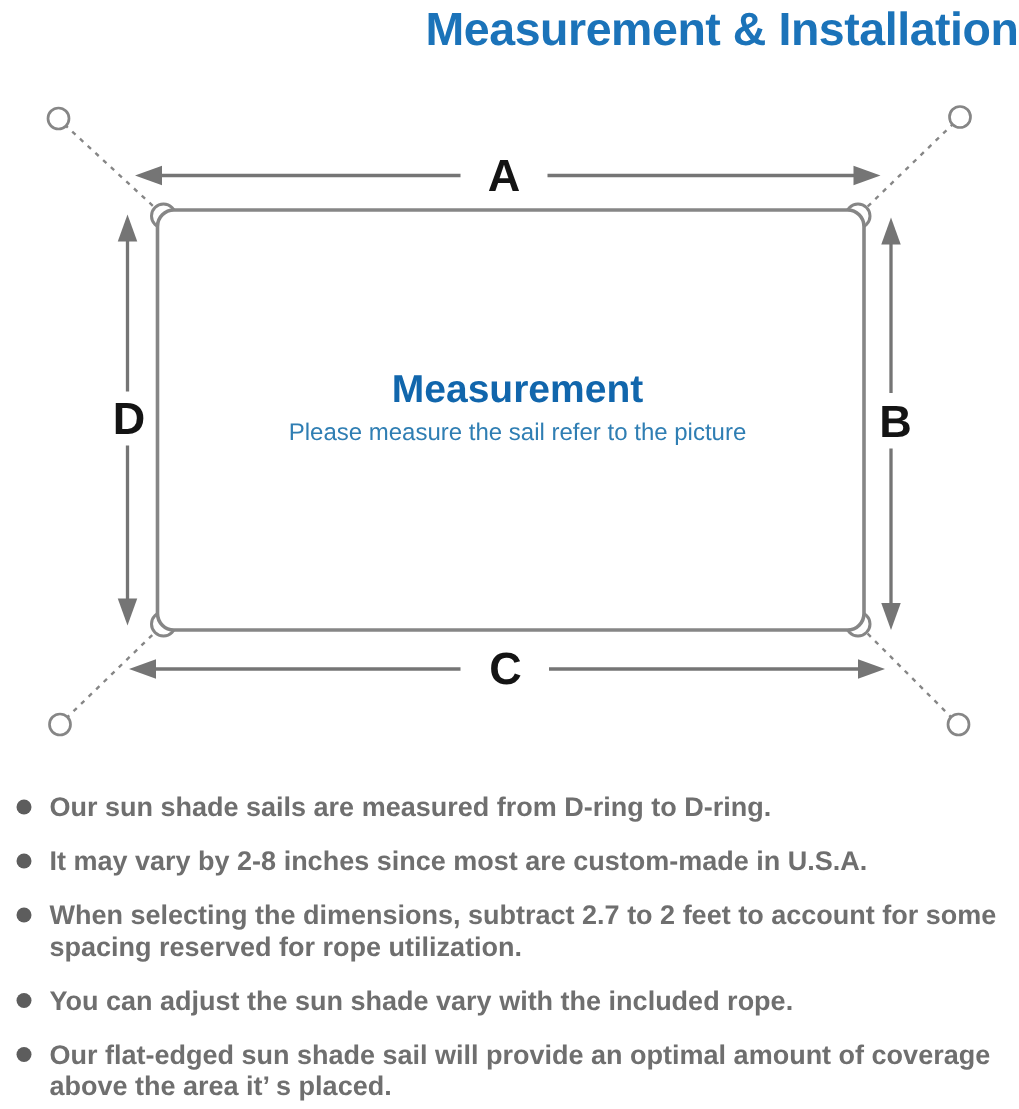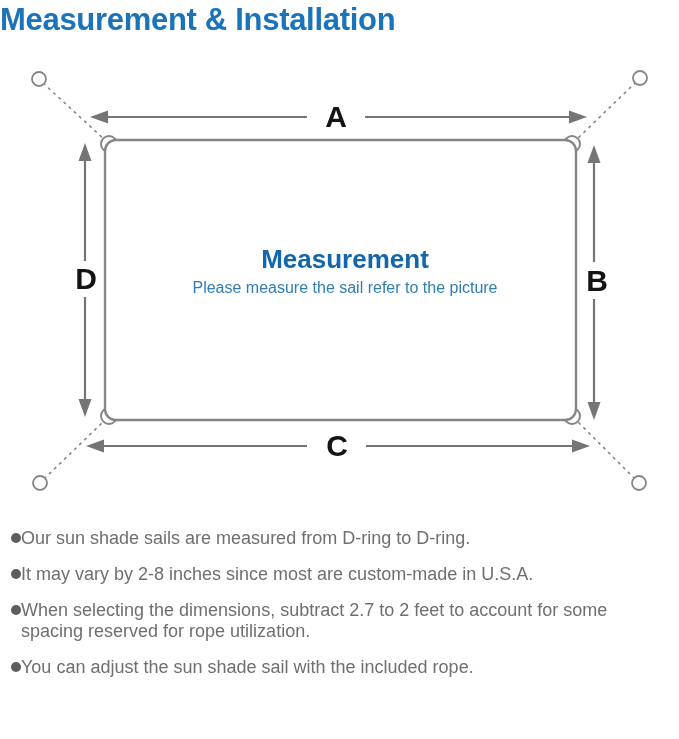--- a/index.html
+++ b/index.html
@@ -9,21 +9,21 @@
     height: 739px;
     background: #ffffff;
     font-family: "Liberation Sans", sans-serif;
     overflow: hidden;
   }
   .page-title {
     position: absolute;
     top: 0; left: 0; right: 0;
     margin: 0;
     padding-top: 2px;
-    text-align: left;
+    text-align: right;
     font-size: 31px;
     font-weight: bold;
     letter-spacing: -0.3px;
     color: var(--title-blue, #1b73b9);
   }
   .diagram-svg {
     position: absolute;
     top: 55px;
     left: 0;
   }
@@ -59,24 +59,26 @@
     top: 528px;
     left: 11px;
     width: 658px;
     margin: 0;
     padding: 0;
     list-style: none;
   }
   .note-item {
     display: flex;
     align-items: flex-start;
+    gap: 12px;
     margin-bottom: 15px;
     font-size: 18px;
     line-height: 21px;
     color: var(--note-gray, #6f6f6f);
+    font-weight: bold;
   }
   .bullet-dot {
     flex: 0 0 auto;
     width: 10px;
     height: 10px;
     margin-top: 5px;
     border-radius: 50%;
     background: var(--bullet-gray, #5d5d5d);
   }
 </style>
@@ -142,17 +144,21 @@
       <li class="note-item">
         <span class="bullet-dot"></span>
         <span class="note-text">It may vary by 2-8 inches since most are custom-made in U.S.A.</span>
       </li>
       <li class="note-item">
         <span class="bullet-dot"></span>
         <span class="note-text">When selecting the dimensions, subtract 2.7 to 2 feet to account for some spacing reserved for rope utilization.</span>
       </li>
       <li class="note-item">
         <span class="bullet-dot"></span>
-        <span class="note-text">You can adjust the sun shade sail with the included rope.</span>
+        <span class="note-text">You can adjust the sun shade vary with the included rope.</span>
+      </li>
+      <li class="note-item">
+        <span class="bullet-dot"></span>
+        <span class="note-text">Our flat-edged sun shade sail will provide an optimal amount of coverage above the area it’ s placed.</span>
       </li>
     </ul>
 
 </div>
 
 </body></html>

